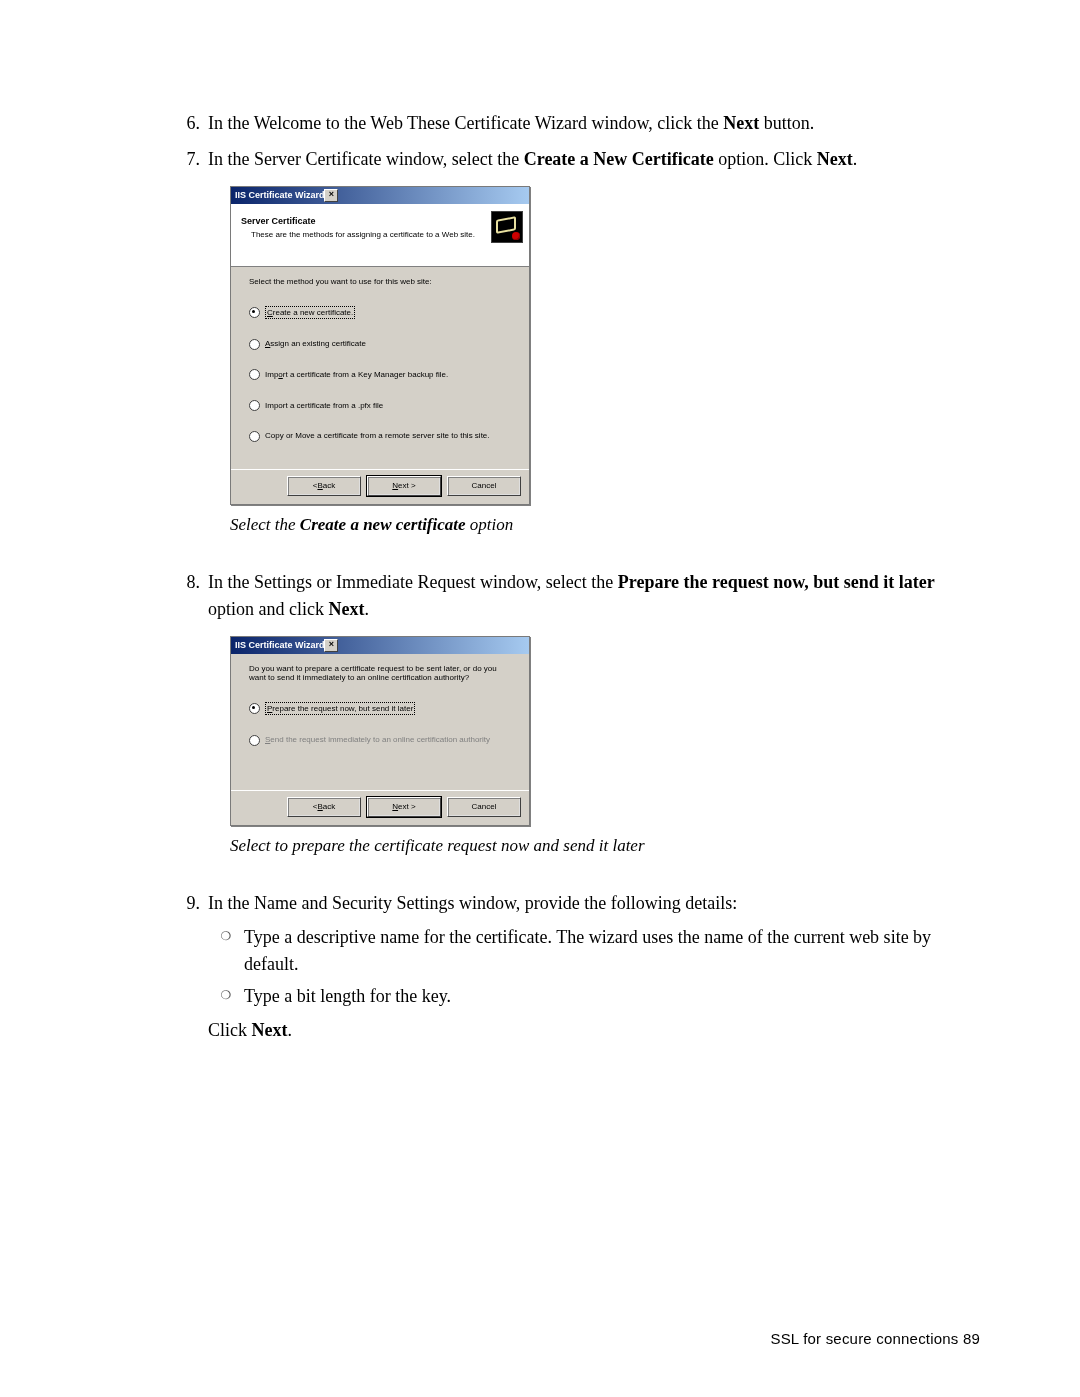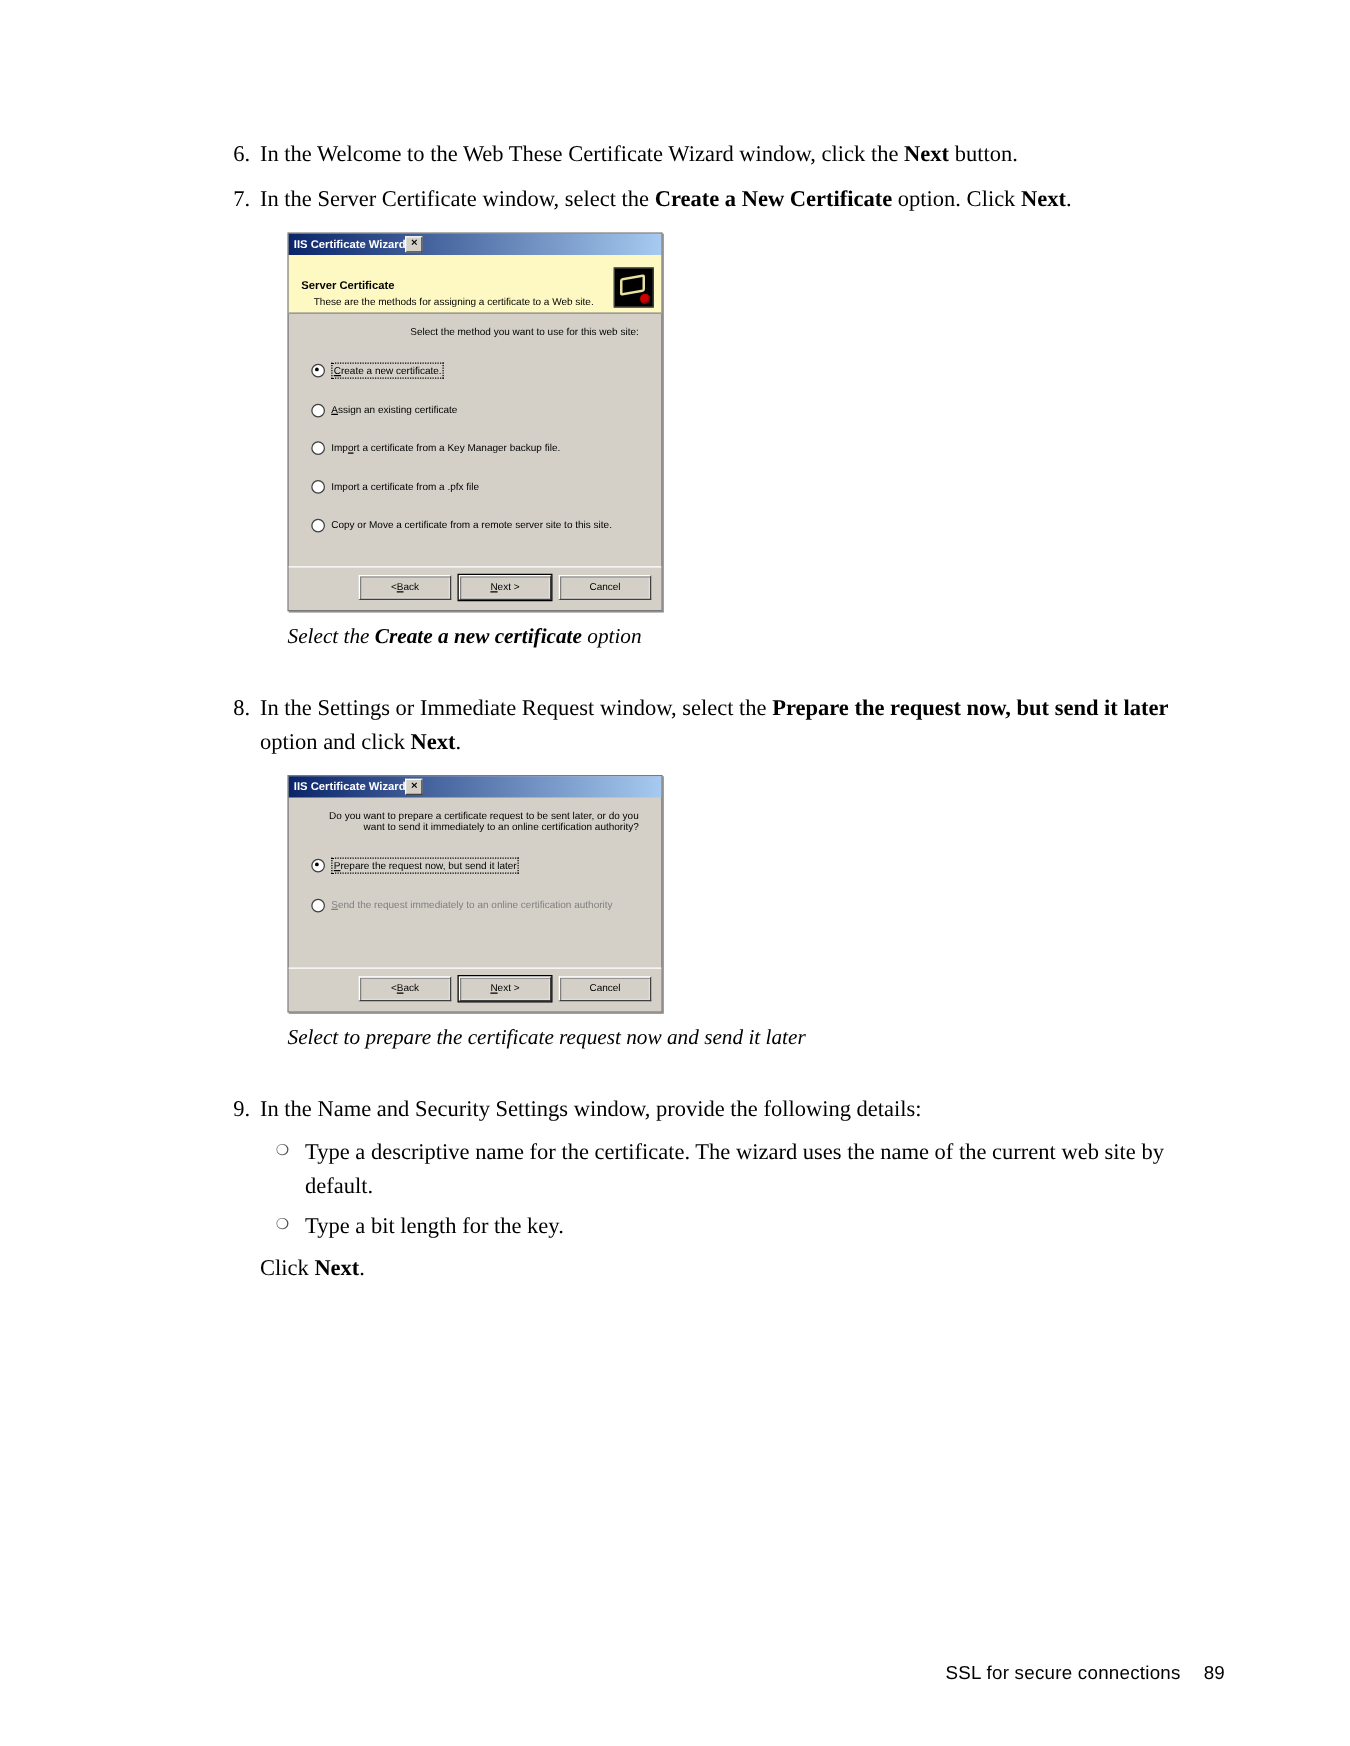--- a/index.html
+++ b/index.html
@@ -85,25 +85,25 @@
     border-right-color: #404040;
     border-bottom-color: #404040;
     color: #000;
     font-family: Arial, sans-serif;
     font-size: 9px;
     line-height: 9px;
     text-align: center;
     font-weight: bold;
   }
   .dlg-header {
-    background: #fef9c3;
+    background: #ffffff;
     border-bottom: 1px solid #808080;
-    padding: 4px 6px 4px 10px;
-    display: flex;
-    align-items: flex-end;
+    padding: 4px 6px 20px 10px;
+    display: flex;
+    align-items: center;
     justify-content: space-between;
     min-height: 38px;
   }
   .dlg-header .htxt { flex: 1; padding-right: 6px; }
   .dlg-header .htitle { font-weight: bold; font-size: 9px; }
   .dlg-header .hdesc { font-size: 8px; padding-left: 10px; margin-top: 2px; line-height: 1.2; }
   .dlg-header .hicon {
     width: 30px; height: 30px;
     background: #000;
     border: 1px solid #404040;
@@ -125,21 +125,20 @@
     position: absolute;
     right: 2px; bottom: 2px;
     width: 8px; height: 8px;
     background: #c00;
     border-radius: 50%;
     box-shadow: -1px -1px 0 #800 inset;
   }
   .dlg-body {
     padding: 10px 18px 8px 18px;
     min-height: 130px;
-    text-align: right;
   }
   .dlg-instr {
     font-size: 8px;
     margin-bottom: 8px;
     line-height: 1.2;
   }
   .radio-row {
     display: flex;
     align-items: center;
     margin: 19px 0;
@@ -196,21 +195,21 @@
 
   .page-footer {
     position: absolute;
     bottom: 50px;
     right: 100px;
     font-family: Arial, Helvetica, sans-serif;
     font-size: 15px;
     color: #000;
     letter-spacing: 0.2px;
   }
-  .page-footer .pnum { margin-left: 14px; }
+  .page-footer .pnum { }
 </style>
 </head>
 <body>
 
 <div class="page">
 
   <div class="steps">
 
     <div class="step">
       <div class="num">6.</div>

